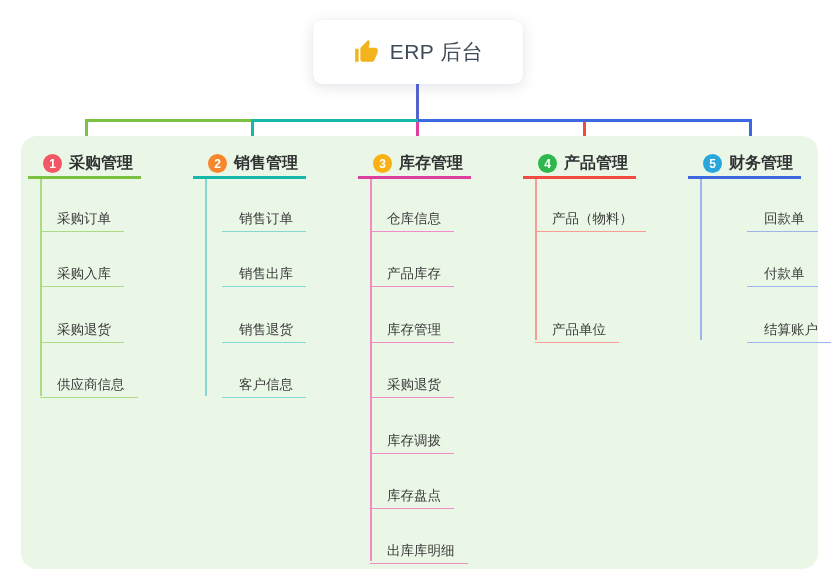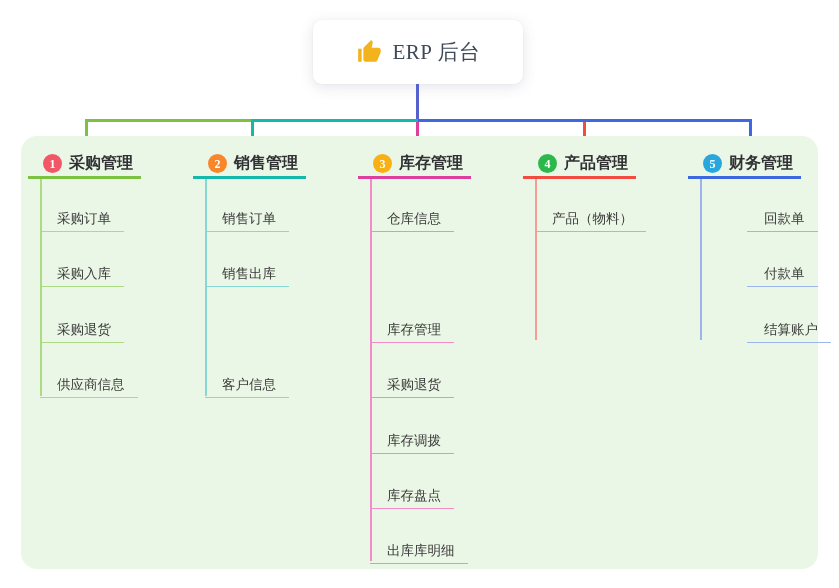--- a/index.html
+++ b/index.html
@@ -1,17 +1,17 @@
 <!DOCTYPE html>
 <html><head>
 <meta charset="utf-8">
 <style>
   html,body{margin:0;padding:0;background:#ffffff;}
   body{width:839px;height:588px;position:relative;font-family:"Liberation Sans","DejaVu Sans",sans-serif;overflow:hidden;}
-  .stage{position:absolute;inset:0;font-family:Liberation Serif, serif;}
+  .stage{position:absolute;inset:0;}
 
   
   .root{position:absolute;left:313px;top:20px;width:210px;height:64px;background:#fff;border-radius:9px;
         box-shadow:0 3px 14px rgba(80,90,120,.16),0 0 2px rgba(0,0,0,.05);
         display:flex;align-items:center;justify-content:center;gap:11px;
         font-size:21px;font-weight:500;color:#3f4a58;letter-spacing:.5px;}
   .root svg{width:26px;height:26px;flex:0 0 auto;}
 
   
   .line{position:absolute;}
@@ -47,21 +47,21 @@
   .v1{left:40px;height:217px;background:#abdc83;}
   .v2{left:205px;height:217px;background:#85d9d0;}
   .v3{left:370px;height:382px;background:#f08cc6;}
   .v4{left:535px;height:161px;background:#f89d95;}
   .v5{left:700px;height:161px;background:#9db4ed;}
 
   
   .child{position:absolute;height:24px;padding:0 13px 3px 17px;display:flex;align-items:flex-end;
          border-bottom:1.5px solid #000;font-size:13.5px;color:#3a3a3a;white-space:nowrap;}
   .cb1{left:40px;border-bottom-color:#abdc83;}
-  .cb2{left:205px;border-bottom-color:#85d9d0;}
+  .cb2{left:222px;border-bottom-color:#85d9d0;}
   .cb3{left:370px;border-bottom-color:#f08cc6;}
   .cb4{left:535px;border-bottom-color:#f89d95;}
   .cb5{left:700px;border-bottom-color:#9db4ed;margin-left:47px;}
   .r1{top:204px;} .r2{top:259px;} .r3{top:315px;} .r4{top:370px;}
   .r5{top:426px;} .r6{top:481px;} .r7{top:536px;}
 </style>
 </head>
 <body>
 
 <div class="stage">
@@ -95,40 +95,43 @@
   <div class="child cb1 r4">供应商信息</div>
   <div class="child cb1 r3">采购退货</div>
 
   <div class="hdr h2">
     <span class="badge">2</span>
     <span>销售管理</span>
   </div>
   <div class="vline v2"></div>
   <div class="child cb2 r1">销售订单</div>
   <div class="child cb2 r2">销售出库</div>
+  <div class="child cb2 r3">销售退货</div>
   <div class="child cb2 r4">客户信息</div>
 
   <div class="hdr h3">
     <span class="badge">3</span>
     <span>库存管理</span>
   </div>
   <div class="vline v3"></div>
   <div class="child cb3 r1">仓库信息</div>
+  <div class="child cb3 r2">产品库存</div>
   <div class="child cb3 r3">库存管理</div>
   <div class="child cb3 r4">采购退货</div>
   <div class="child cb3 r5">库存调拨</div>
   <div class="child cb3 r6">库存盘点</div>
   <div class="child cb3 r7">出库库明细</div>
 
   <div class="hdr h4">
     <span class="badge">4</span>
     <span>产品管理</span>
   </div>
   <div class="vline v4"></div>
   <div class="child cb4 r1">产品（物料）</div>
+  <div class="child cb4 r3">产品单位</div>
 
   <div class="hdr h5">
     <span class="badge">5</span>
     <span>财务管理</span>
   </div>
   <div class="vline v5"></div>
   <div class="child cb5 r1">回款单</div>
   <div class="child cb5 r2">付款单</div>
   <div class="child cb5 r3">结算账户</div>
 

